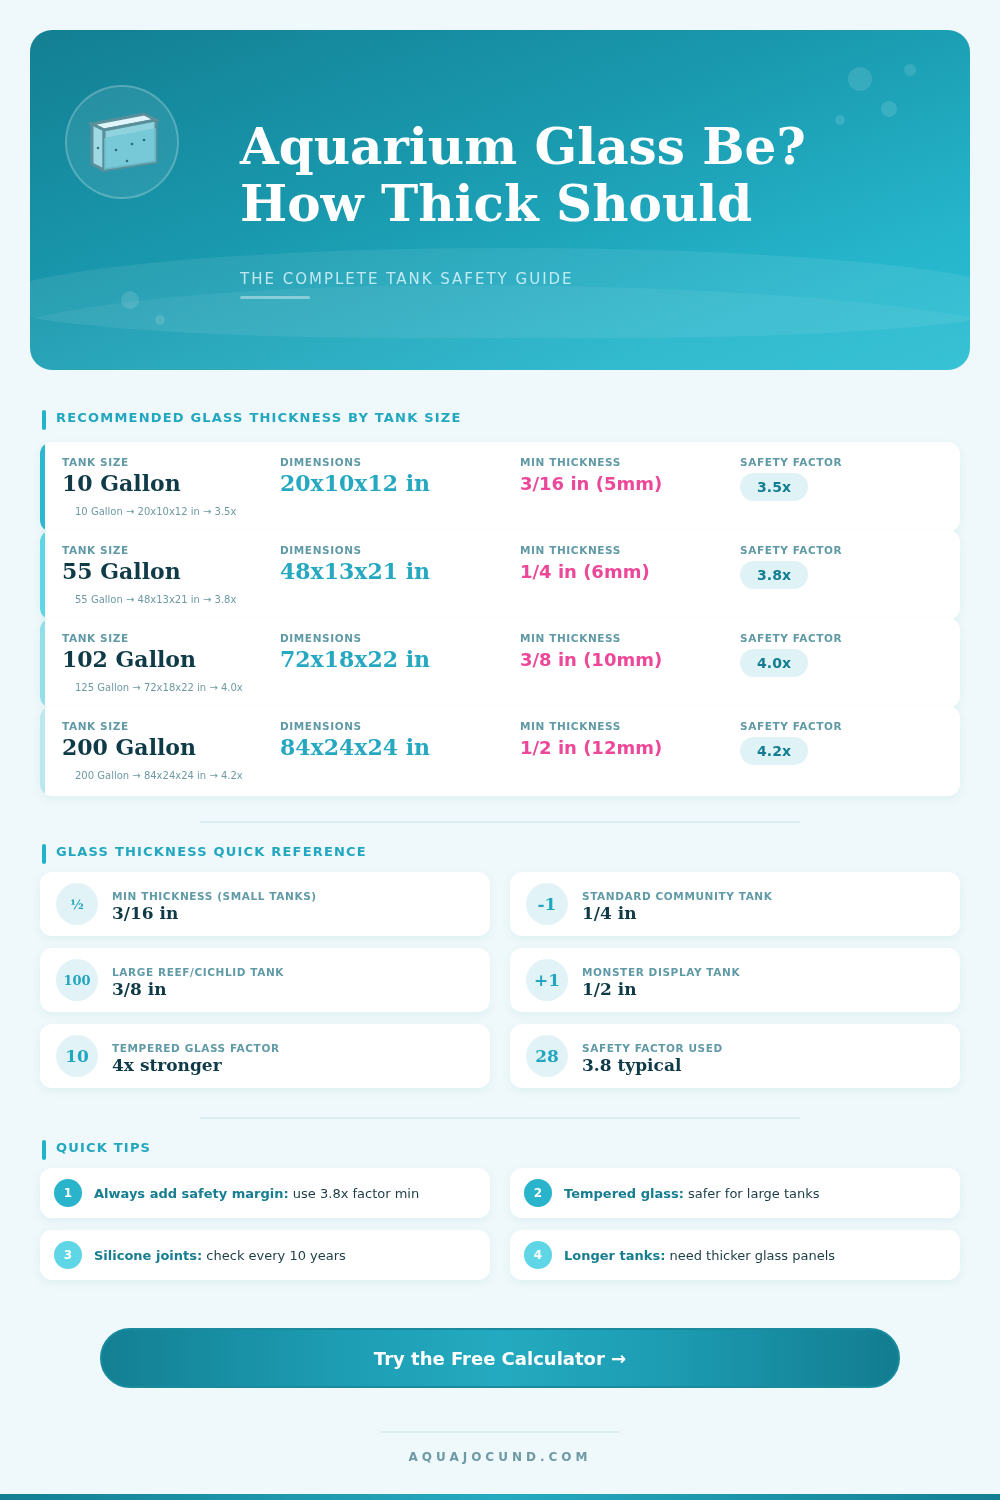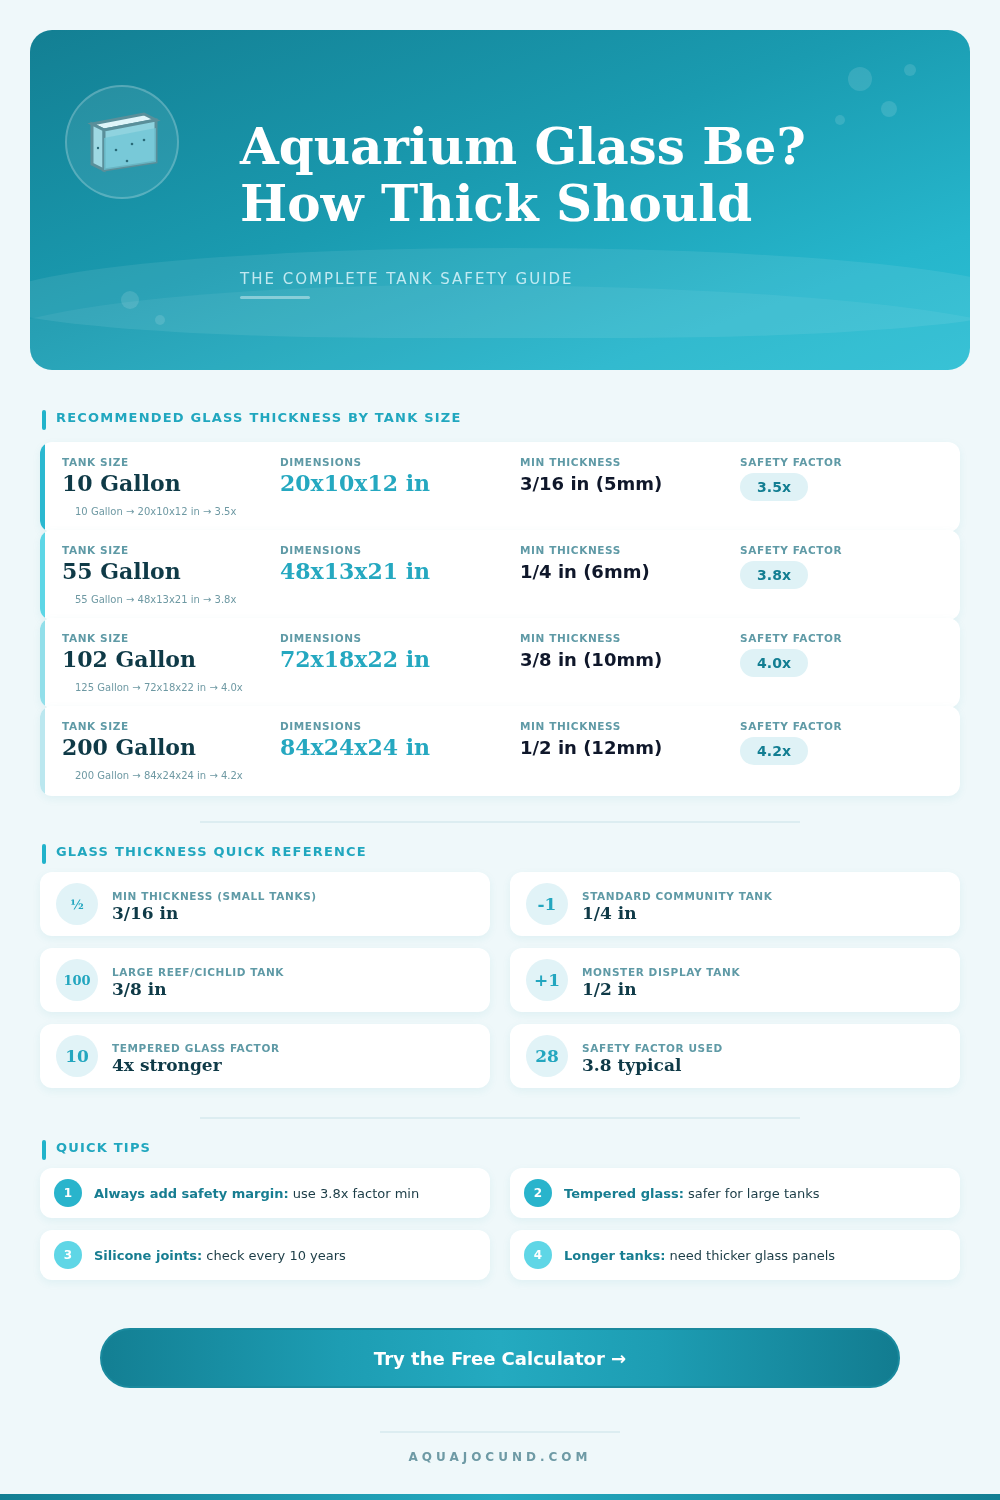--- a/index.html
+++ b/index.html
@@ -53,21 +53,21 @@
   .tank-row {
     position: absolute; left: 40px; width: 920px; height: 90px; background: #fff; border-radius: 12px;
     box-shadow: 0 3px 8px rgba(40,150,170,0.08);
     overflow: hidden;
   }
   .tank-row .accent { position: absolute; left: 0; top: 0; width: 5px; height: 100%; border-radius: 3px; }
   .col { position: absolute; top: 14px; }
   .col .lbl { font-size: 10.5px; font-weight: bold; letter-spacing: 0.6px; color: #5f9aa6; }
   .col .size { font-family: "DejaVu Serif", serif; font-weight: bold; font-size: 22px; color: #0f3a47; margin-top: 2px; }
   .col .dims { font-family: "DejaVu Serif", serif; font-weight: bold; font-size: 22px; color: #25a8c0; margin-top: 2px; }
-  .col .thick { font-weight: bold; font-size: 18px; color: #0f172a; margin-top: 5px; }
+  .col .thick { font-weight: bold; font-size: 18px; color: #ec4899; margin-top: 5px; }
   .pill { display: inline-block; margin-top: 5px; width: 68px; height: 28px; line-height: 28px; text-align: center;
     border-radius: 14px; background: #dff2f6; color: #137e92; font-weight: bold; font-size: 14px; }
   .tank-row .caption { position: absolute; left: 22px; top: 64px; font-size: 10px; color: #6e99a3; margin-left: 13px; }
 
   .divider { position: absolute; left: 200px; width: 600px; height: 2px; background: #dcedf1; }
 
   
   .ref-card {
     position: absolute; width: 450px; height: 64px; background: #fff; border-radius: 12px;
     box-shadow: 0 3px 8px rgba(40,150,170,0.08);

